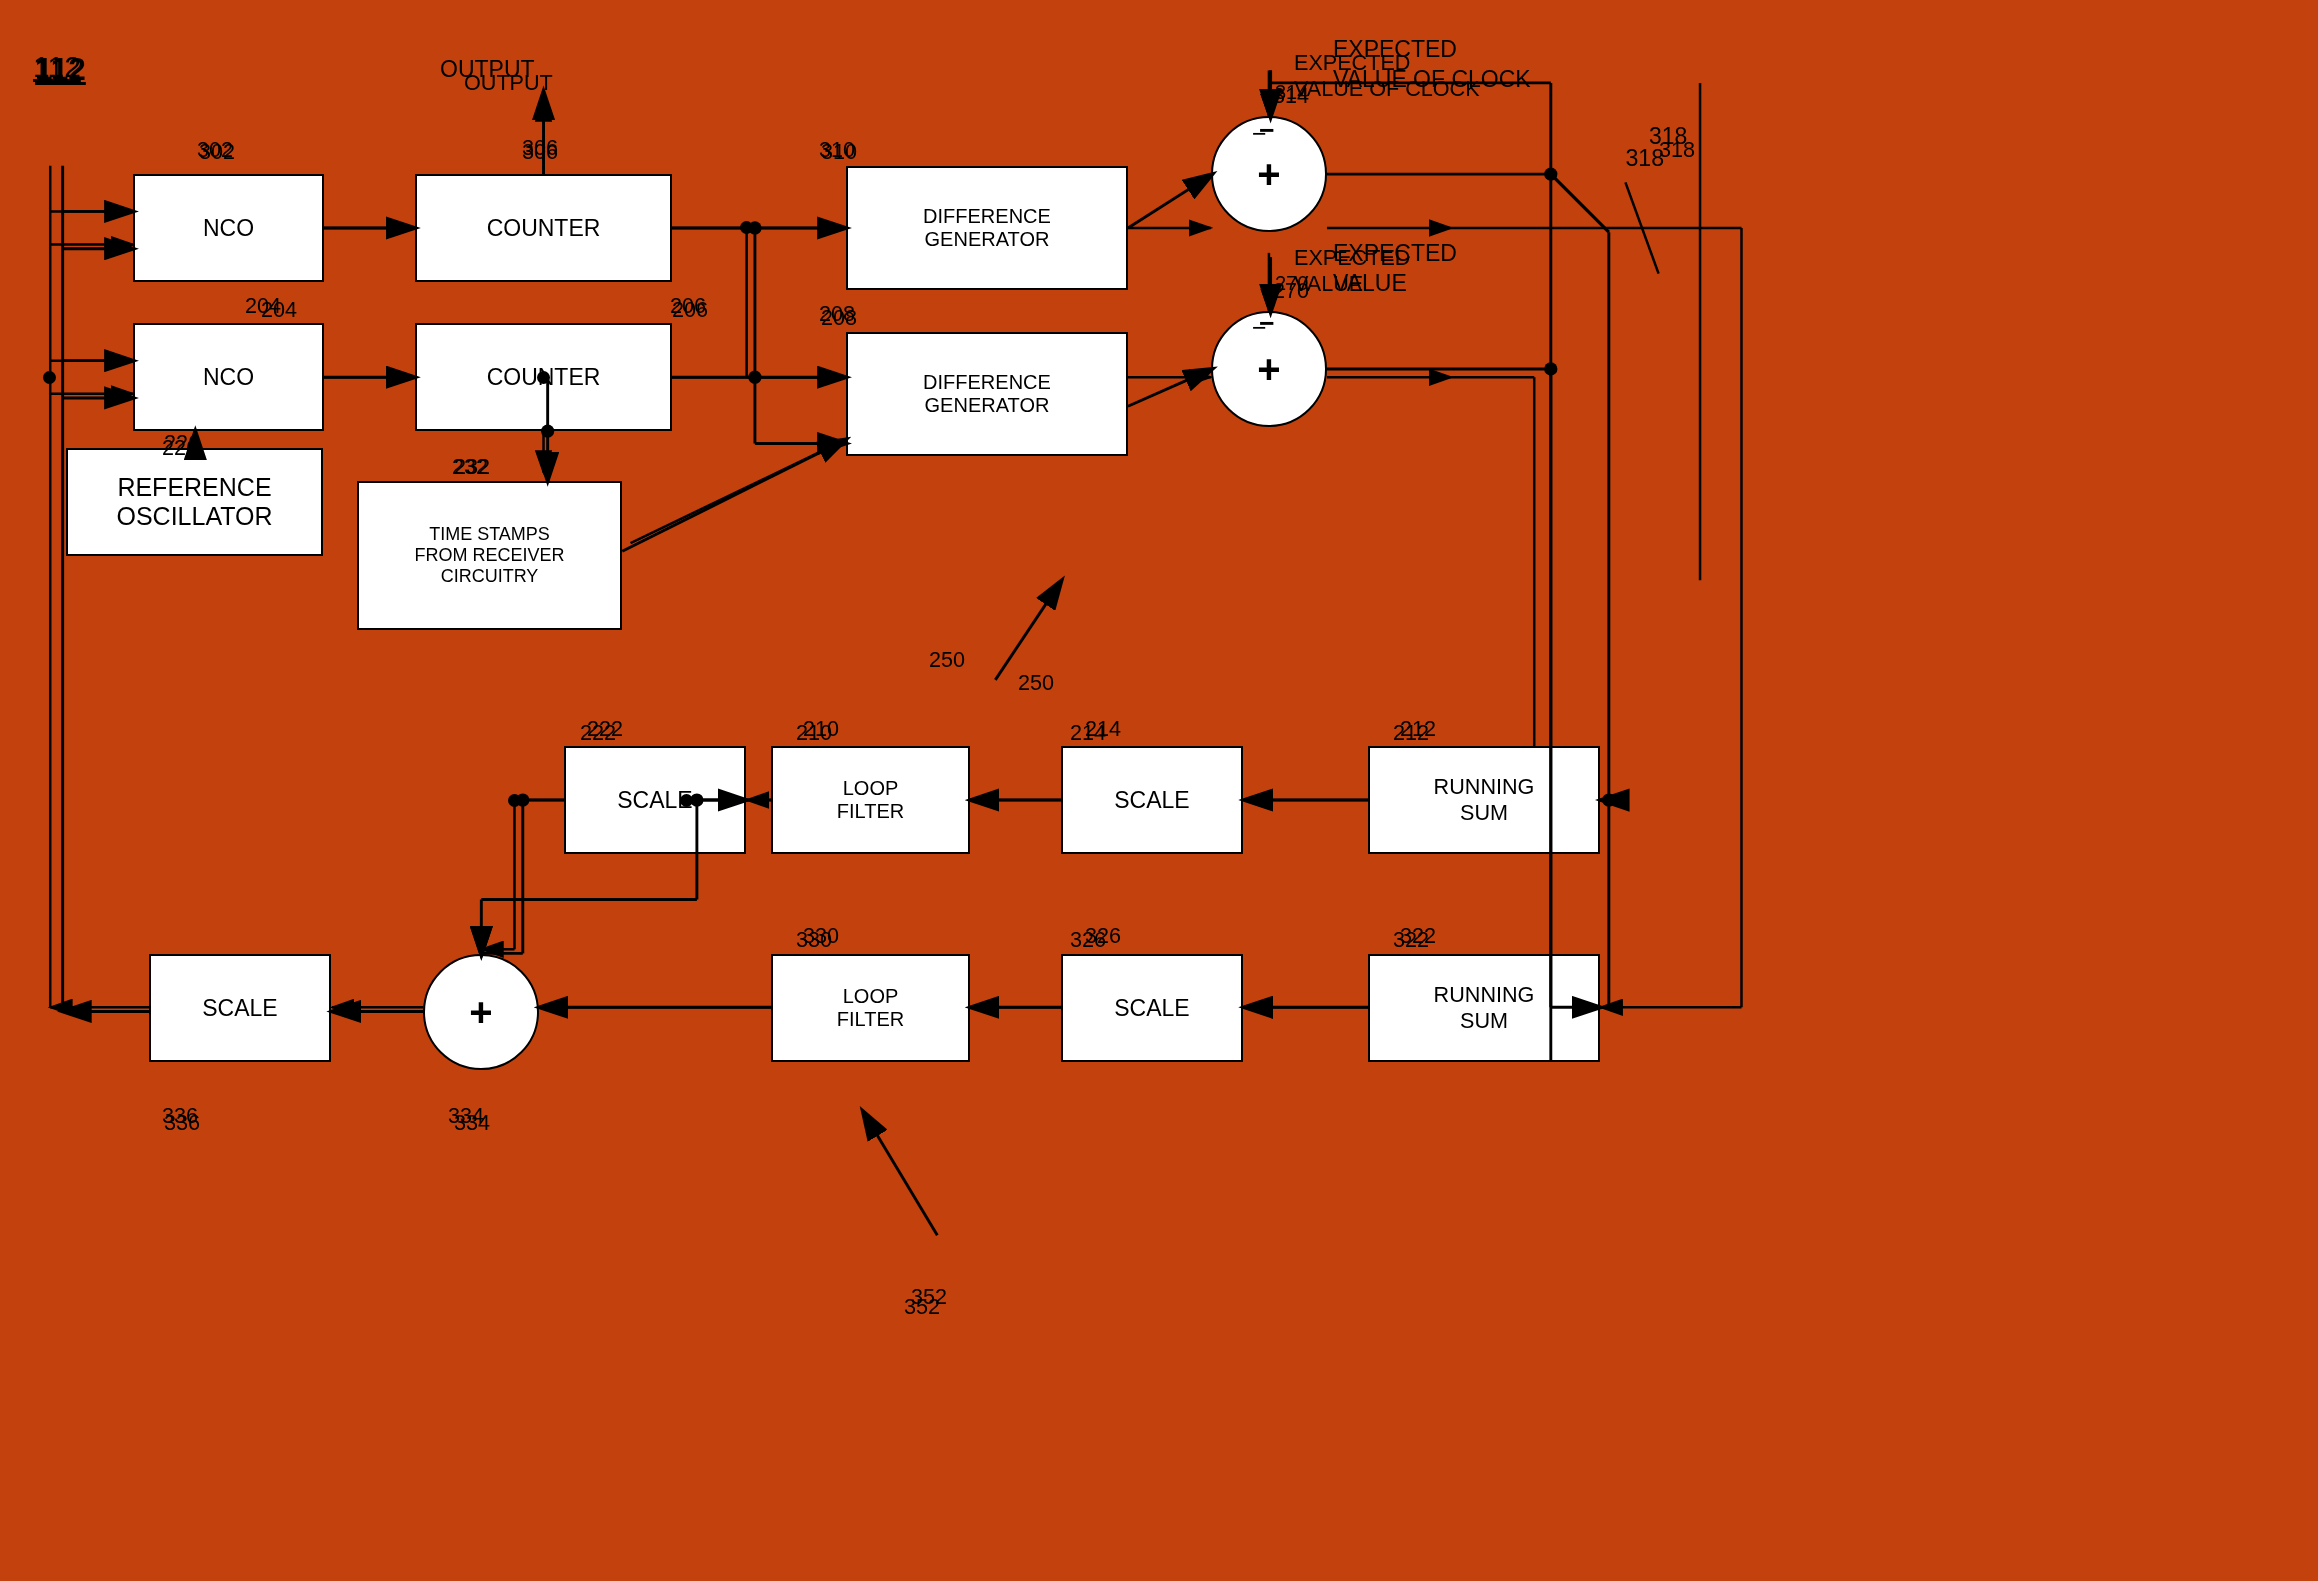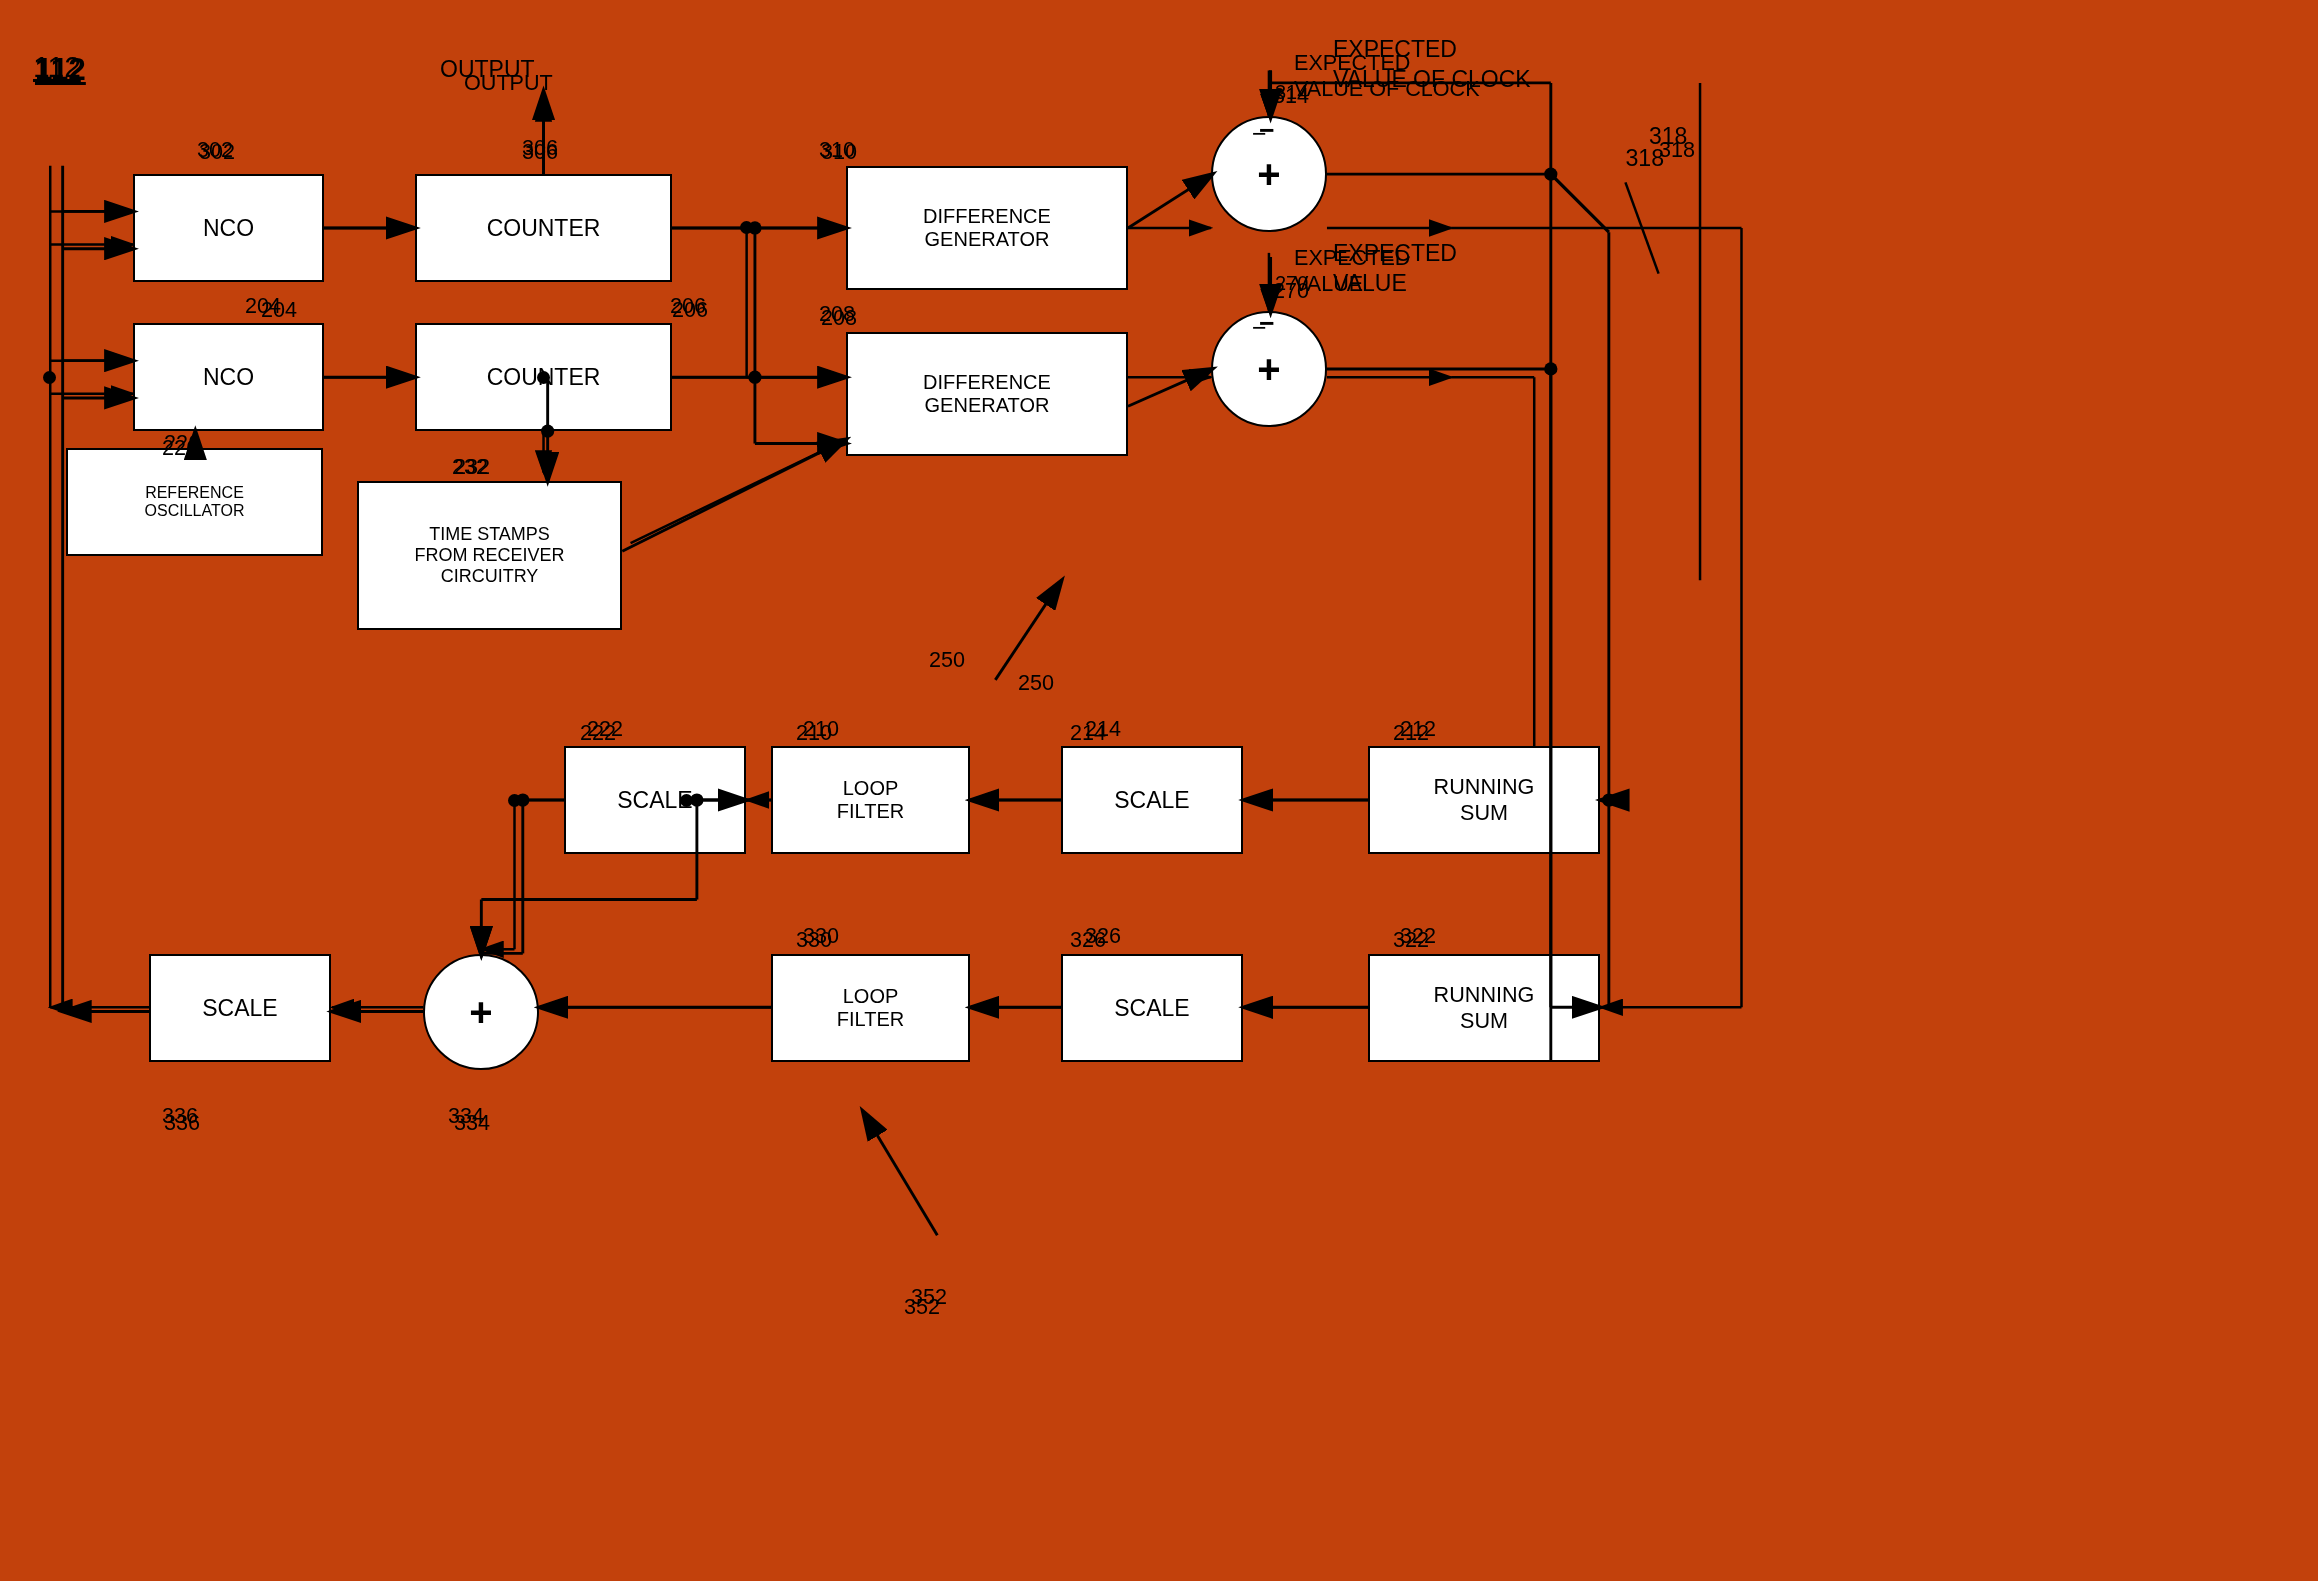--- a/index.html
+++ b/index.html
@@ -167,21 +167,21 @@
   </div>
 
   <div class="block" style="left:415px; top:174px; width:257px; height:108px;">
     <span>COUNTER</span>
   </div>
 
   <div class="block" style="left:415px; top:323px; width:257px; height:108px;">
     <span>COUNTER</span>
   </div>
 
-  <div class="block" style="left:66px; top:448px; width:257px; height:108px; font-size:16px;">
+  <div class="block" style="left:66px; top:448px; width:257px; height:108px; font-size:25px;">
     <span>REFERENCE<br>OSCILLATOR</span>
   </div>
 
   <div class="block" style="left:846px; top:166px; width:282px; height:124px; font-size:20px;">
     <span>DIFFERENCE<br>GENERATOR</span>
   </div>
 
   <div class="block" style="left:846px; top:332px; width:282px; height:124px; font-size:20px;">
     <span>DIFFERENCE<br>GENERATOR</span>
   </div>

